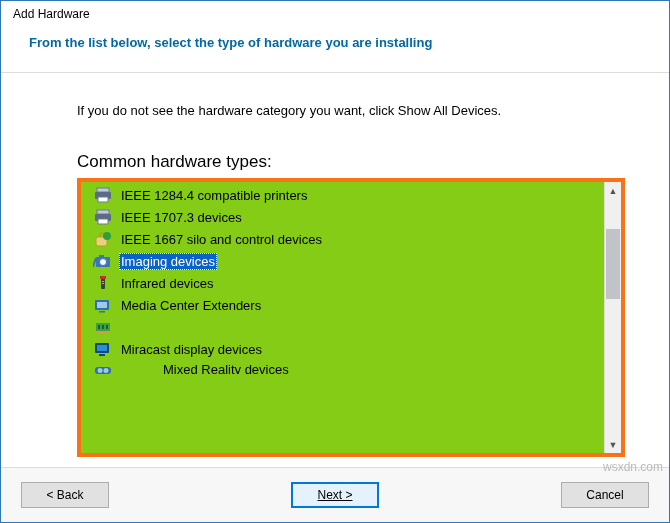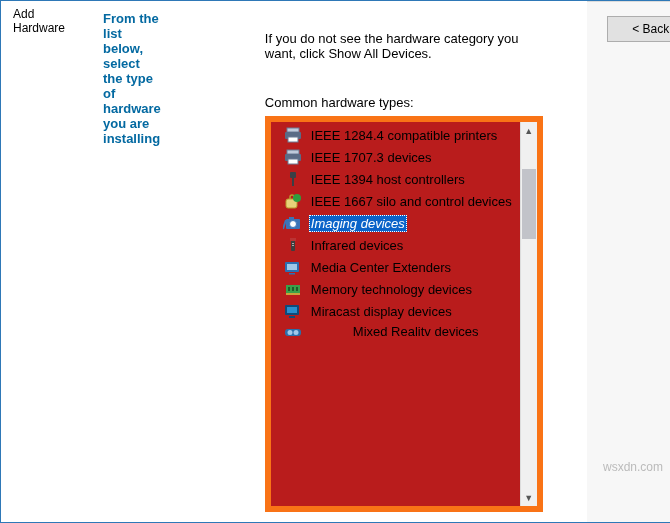--- a/index.html
+++ b/index.html
@@ -8,21 +8,21 @@
     font-family: "Segoe UI", Tahoma, sans-serif;
     font-size: 12px;
     background: #fff;
     color: #000;
   }
   .window {
     width: 670px;
     height: 523px;
     border: 1px solid #2e78b7;
     display: flex;
-    flex-direction: row;
+    flex-direction: column;
     background: #fff;
     position: relative;
   }
   .titlebar {
     padding: 6px 10px 4px 12px;
     font-size: 12px;
     color: #000;
   }
   .header {
     padding: 10px 28px 22px 28px;
@@ -44,29 +44,29 @@
     display: flex;
     flex-direction: column;
     min-height: 0;
     margin-left: 32px;
   }
   .hint {
     font-size: 13px;
     margin-bottom: 34px;
   }
   .list-label {
-    font-size: 13px;
+    font-size: 17px;
     margin-bottom: 6px;
   }
   .list-wrap {
     flex: 1 1 auto;
     display: flex;
-    border: 6px solid #f97316;
+    border: 4px solid #f97316;
     min-height: 0;
-    background: #b91c1c;
+    background: #84cc16;
   }
   .list {
     flex: 1 1 auto;
     overflow: hidden;
     padding: 2px 0;
   }
   .row {
     display: flex;
     align-items: center;
     height: 22px;
@@ -85,21 +85,20 @@
   }
   .row .label {
     font-size: 13px;
     padding: 1px 2px;
   }
   .row.selected .label {
     background: #0a63c9;
     color: #fff;
     outline: 1px dotted #fff;
     outline-offset: -1px;
-    font-style: italic;
   }
   .scrollbar {
     width: 17px;
     background: #f0f0f0;
     border-left: 1px solid #dcdcdc;
     display: flex;
     flex-direction: column;
   }
   .sb-btn {
     height: 17px;
@@ -117,21 +116,21 @@
   .sb-thumb {
     position: absolute;
     left: 1px; right: 1px;
     top: 30px;
     height: 70px;
     background: #c2c3c9;
   }
   .footer {
     padding: 14px 20px 14px 20px;
     display: flex;
-    justify-content: flex-end;
+    justify-content: space-between;
     background: #f7f7f7;
     border-top: 1px solid #dcdcdc;
   }
   .btn {
     min-width: 88px;
     height: 26px;
     background: #e1e1e1;
     border: 1px solid #adadad;
     font-family: inherit;
     font-size: 12px;
@@ -187,29 +186,20 @@
               <svg width="18" height="16" viewBox="0 0 18 16">
                 <rect x="3" y="1" width="12" height="4" fill="#bfcadb" stroke="#6a7a94"></rect>
                 <rect x="1" y="5" width="16" height="7" rx="1" fill="#5a6b86"></rect>
                 <rect x="4" y="10" width="10" height="5" fill="#fff" stroke="#6a7a94"></rect>
               </svg>
             </span>
             <span class="label">IEEE 1707.3 devices</span>
           </div>
           <div class="row">
             <span class="icon">
-              <svg width="16" height="16" viewBox="0 0 16 16">
-                <rect x="5" y="1" width="6" height="6" rx="1" fill="#3a3f45"></rect>
-                <rect x="7" y="7" width="2" height="8" fill="#3a3f45"></rect>
-              </svg>
-            </span>
-            <span class="label">IEEE 1394 host controllers</span>
-          </div>
-          <div class="row">
-            <span class="icon">
               <svg width="18" height="16" viewBox="0 0 18 16">
                 <rect x="2" y="6" width="11" height="9" rx="2" fill="#e7d27a" stroke="#b79a2c"></rect>
                 <path d="M6 6 V4 a2 2 0 0 1 4 0 V6" fill="none" stroke="#b79a2c" stroke-width="1.5"></path>
                 <circle cx="13" cy="5" r="4" fill="#2e9e3f"></circle>
               </svg>
             </span>
             <span class="label">IEEE 1667 silo and control devices</span>
           </div>
           <div class="row selected">
             <span class="icon">
@@ -246,21 +236,20 @@
           <div class="row">
             <span class="icon">
               <svg width="18" height="16" viewBox="0 0 18 16">
                 <rect x="2" y="4" width="14" height="8" fill="#3aa04a"></rect>
                 <rect x="2" y="12" width="14" height="2" fill="#caa23a"></rect>
                 <rect x="4" y="6" width="2" height="4" fill="#1f5e29"></rect>
                 <rect x="8" y="6" width="2" height="4" fill="#1f5e29"></rect>
                 <rect x="12" y="6" width="2" height="4" fill="#1f5e29"></rect>
               </svg>
             </span>
-            <span class="label">Memory technology devices</span>
           </div>
           <div class="row">
             <span class="icon">
               <svg width="18" height="16" viewBox="0 0 18 16">
                 <rect x="1" y="2" width="14" height="10" rx="1" fill="#0f4a7a"></rect>
                 <rect x="3" y="4" width="10" height="6" fill="#2b8fce"></rect>
                 <rect x="5" y="13" width="6" height="2" fill="#0f4a7a"></rect>
               </svg>
             </span>
             <span class="label">Miracast display devices</span>

